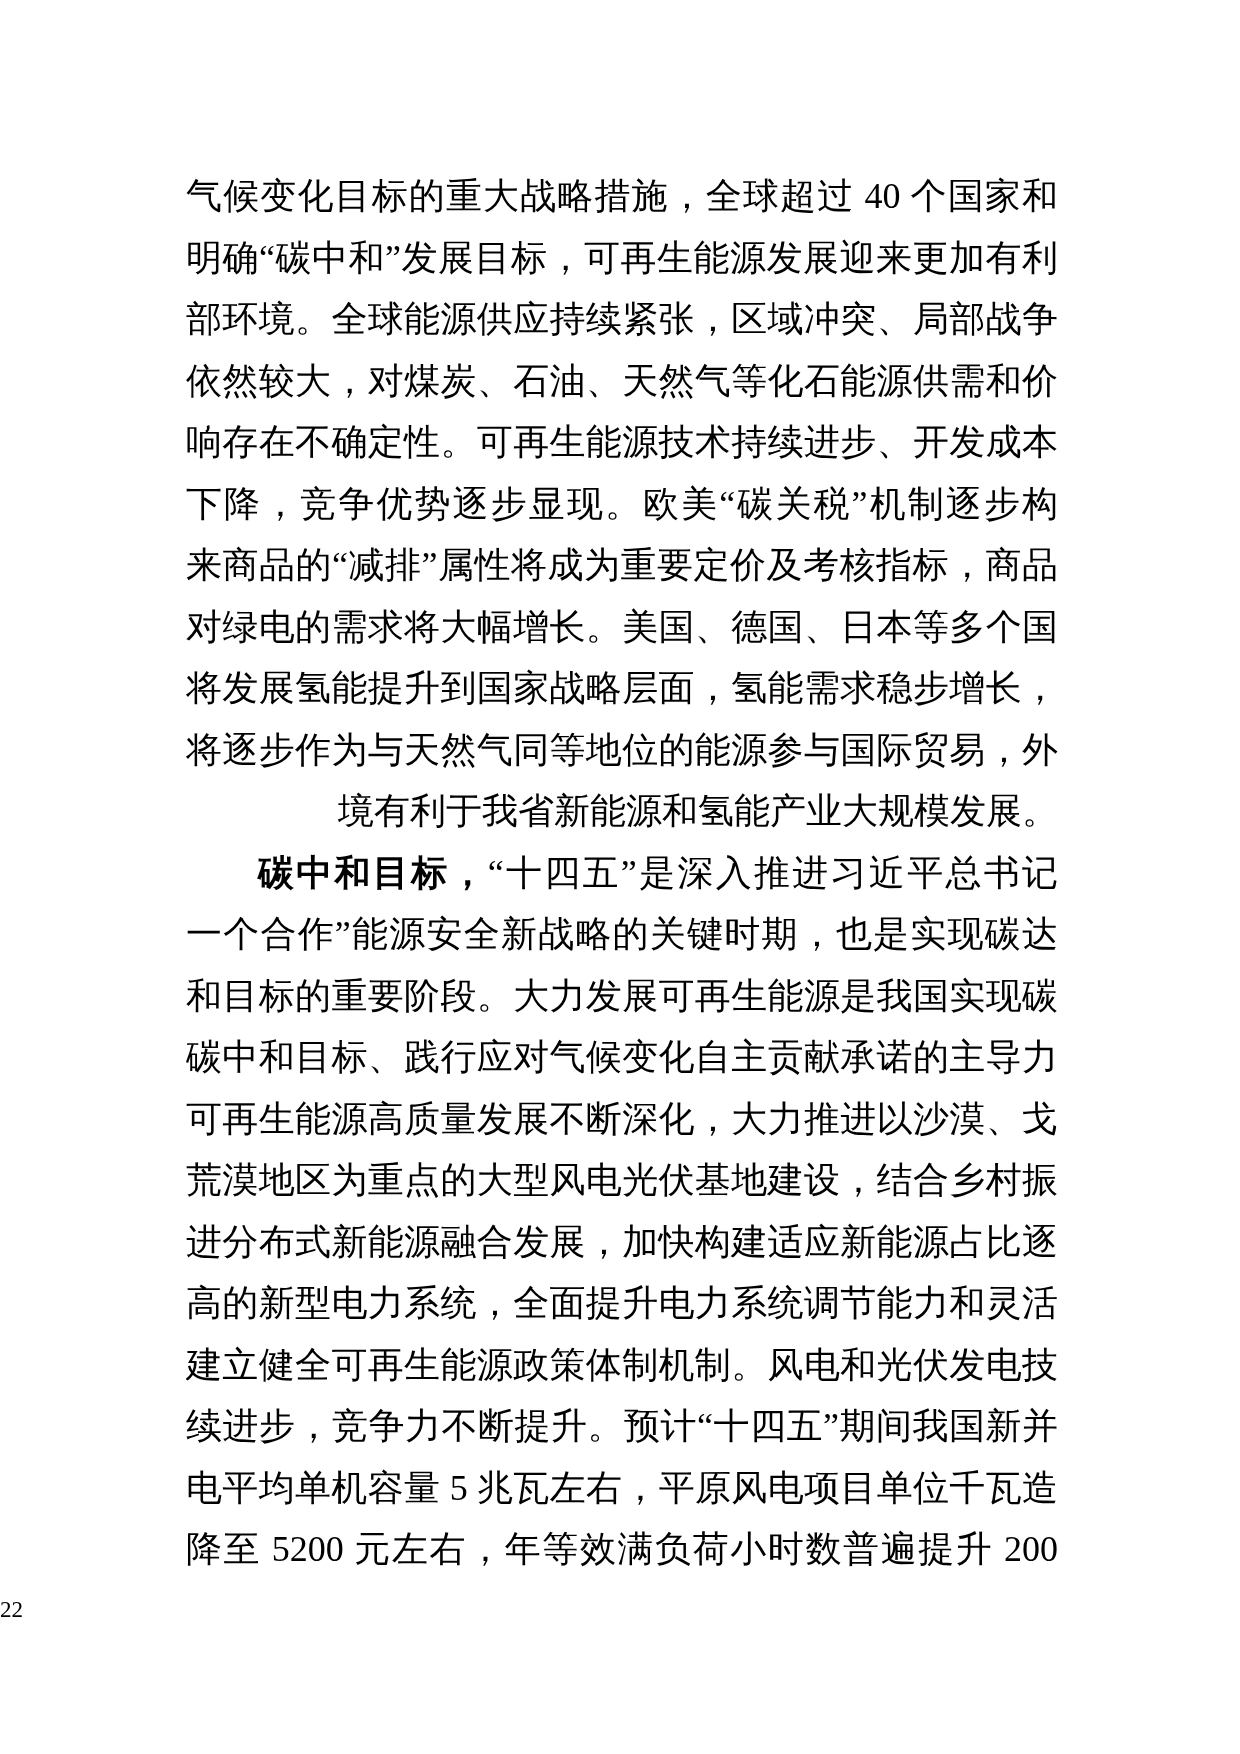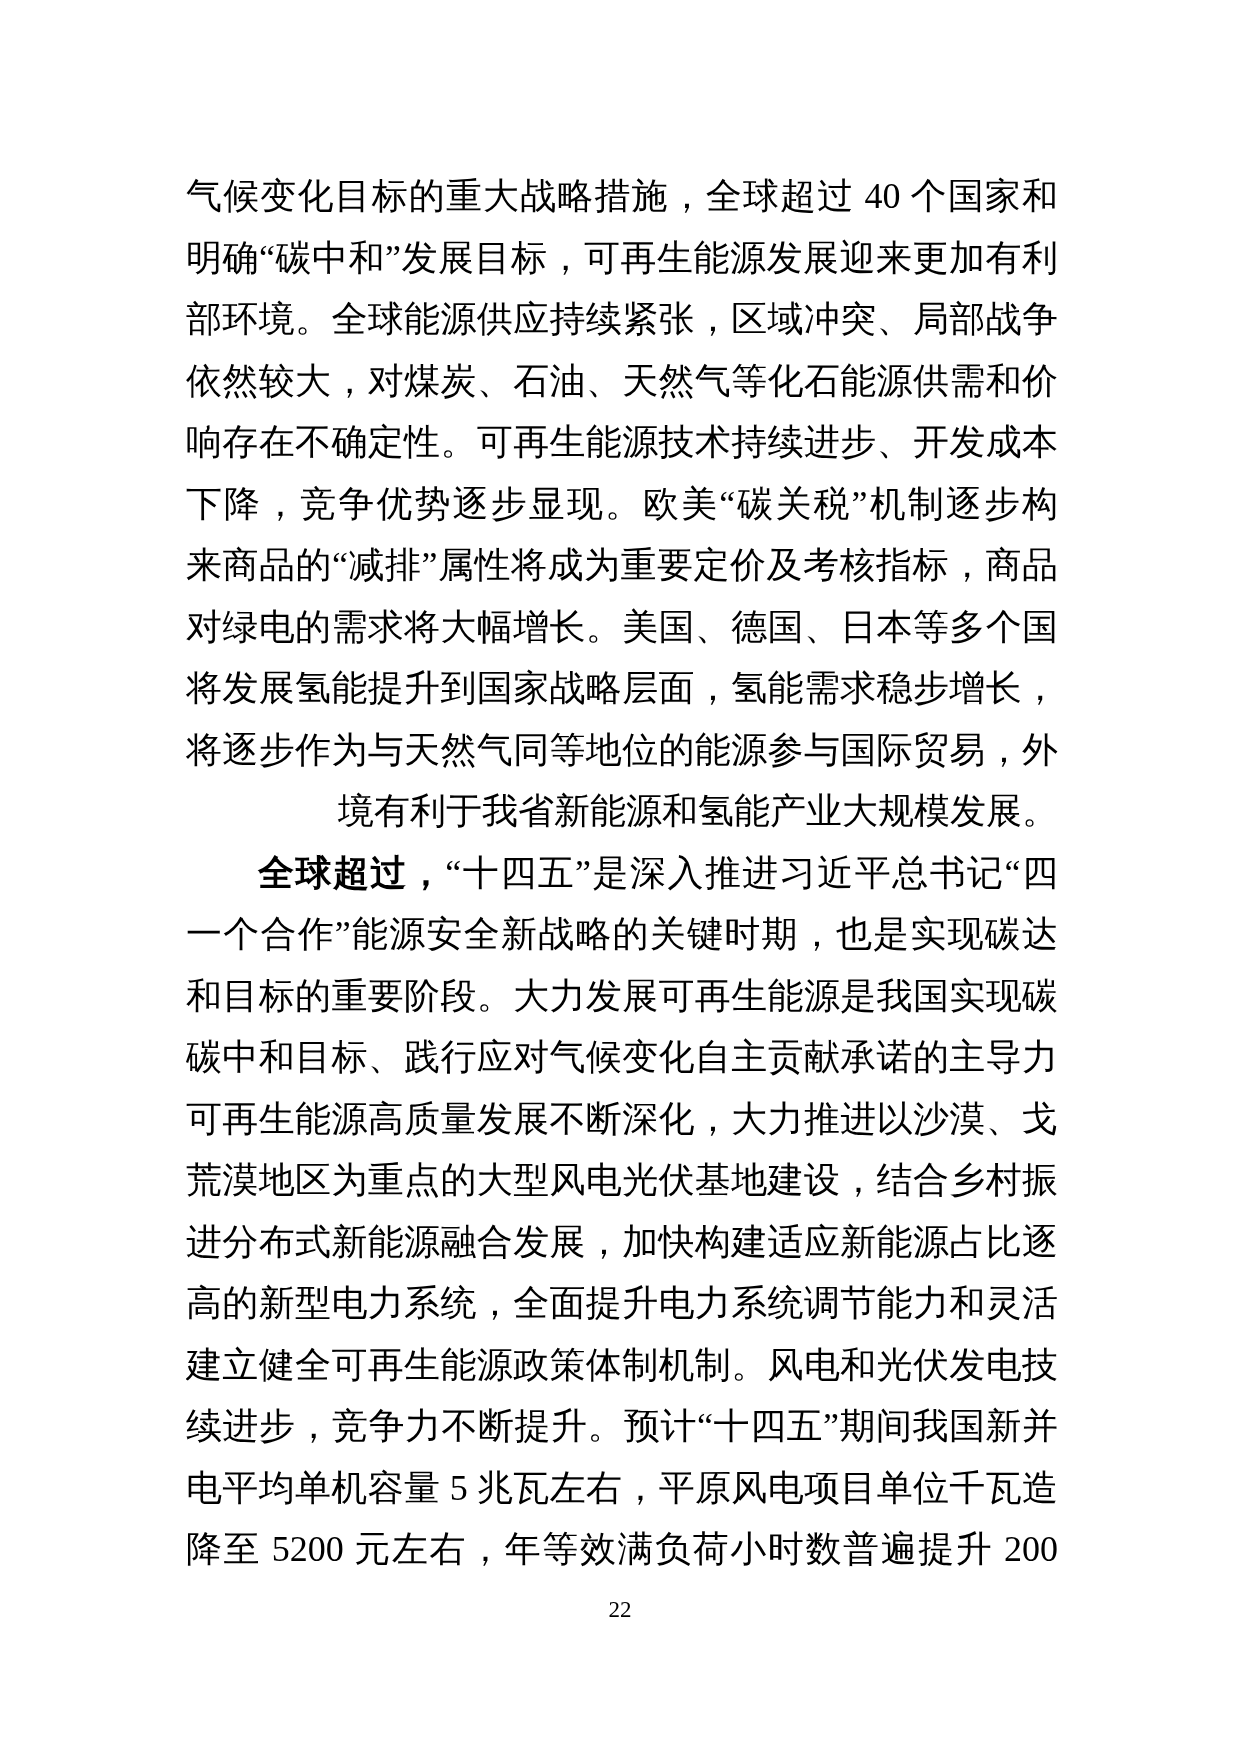--- a/index.html
+++ b/index.html
@@ -43,21 +43,20 @@
     padding-left: 72px;  
   }
   .lead-bold {
     font-weight: 700;
   }
   .page-footer {
     position: absolute;
     top: 1596px;
     left: 0;
     width: 100%;
-    text-align: center;
     font-size: 23px;
     line-height: 28px;
   }
 </style>
 </head>
 <body>
 
 <div class="page">
 
   <main class="text-block">
@@ -71,21 +70,21 @@
       <div class="line just">下降，竞争优势逐步显现。欧美“碳关税”机制逐步构建，未</div>
       <div class="line just">来商品的“减排”属性将成为重要定价及考核指标，商品制造</div>
       <div class="line just">对绿电的需求将大幅增长。美国、德国、日本等多个国家已</div>
       <div class="line just">将发展氢能提升到国家战略层面，氢能需求稳步增长，氢气</div>
       <div class="line just">将逐步作为与天然气同等地位的能源参与国际贸易，外部环</div>
       <div class="line last-line">境有利于我省新能源和氢能产业大规模发展。</div>
     </section>
 
     <section>
       <div class="line just indent">
-        <span class="lead-bold">全球超过，</span><span>“十四五”是深入推进习近平总书记“四个革命、</span>
+        <span class="lead-bold">碳中和目标，</span><span>“十四五”是深入推进习近平总书记“四个革命、</span>
       </div>
       <div class="line just">一个合作”能源安全新战略的关键时期，也是实现碳达峰碳中</div>
       <div class="line just">和目标的重要阶段。大力发展可再生能源是我国实现碳达峰</div>
       <div class="line just">碳中和目标、践行应对气候变化自主贡献承诺的主导力量。</div>
       <div class="line just">可再生能源高质量发展不断深化，大力推进以沙漠、戈壁、</div>
       <div class="line just">荒漠地区为重点的大型风电光伏基地建设，结合乡村振兴促</div>
       <div class="line just">进分布式新能源融合发展，加快构建适应新能源占比逐渐提</div>
       <div class="line just">高的新型电力系统，全面提升电力系统调节能力和灵活性，</div>
       <div class="line just">建立健全可再生能源政策体制机制。风电和光伏发电技术持</div>
       <div class="line just">续进步，竞争力不断提升。预计“十四五”期间我国新并网风</div>

